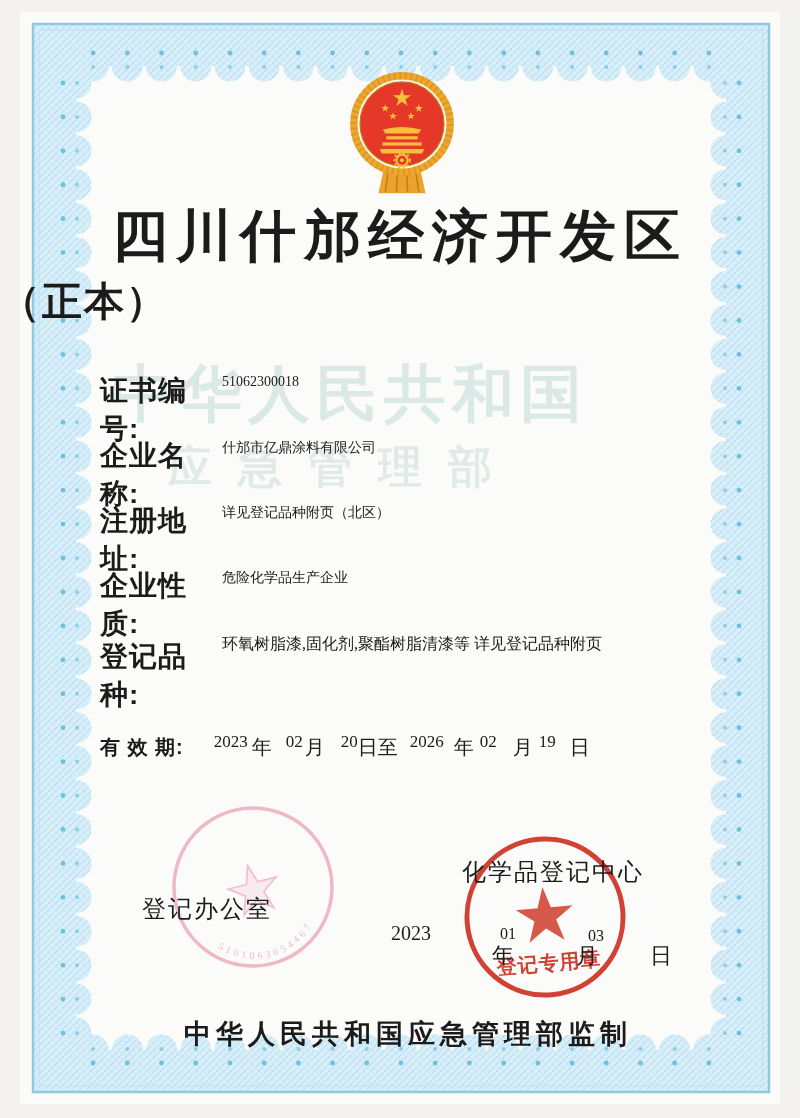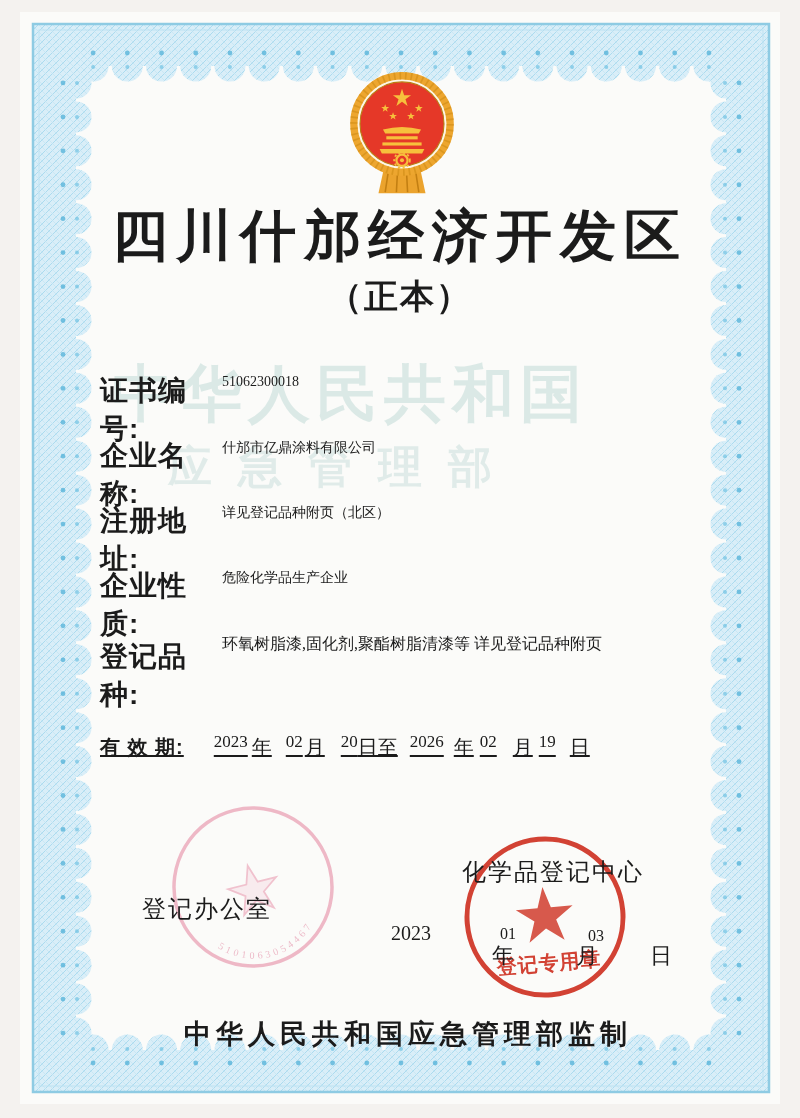--- a/index.html
+++ b/index.html
@@ -9,30 +9,30 @@
   .border-svg{position:absolute;left:0;top:0;}
   
   .wm{position:absolute;font-family:"Liberation Serif",serif;font-weight:bold;color:#0f766e;white-space:nowrap;}
   .wm1{left:112px;top:352px;font-size:62px;letter-spacing:6px;opacity:.13;}
   .wm2{left:168px;top:438px;font-size:44px;letter-spacing:26px;opacity:.11;}
   
   .emblem{position:absolute;left:346px;top:71px;width:112px;height:126px;}
   
   .title{position:absolute;left:0;right:0;top:199px;text-align:center;
          font-size:56px;font-weight:bold;letter-spacing:8px;}
-  .subtitle{position:absolute;left:0;right:0;top:274px;text-align:center;
-            font-size:34px;font-weight:600;letter-spacing:2px;}
+  .subtitle{position:absolute;left:0;right:0;top:274px;text-align:left;
+            font-size:40px;font-weight:600;letter-spacing:2px;}
   
   .field-row{position:absolute;left:100px;display:flex;align-items:flex-start;}
   .field-label{font-size:28px;font-weight:600;width:122px;letter-spacing:1px;flex:none;}
   .field-value{font-family:"Liberation Serif",serif;font-size:14px;padding-top:2px;white-space:nowrap;}
   .r1{top:372px}.r2{top:437px}.r3{top:502px}.r4{top:567px}.r5{top:638px}
   .r5 .field-value{font-size:16px;position:relative;top:-6px;}
   
-  .validity{position:absolute;left:100px;top:734px;font-size:20px;white-space:nowrap;text-decoration:underline;}
+  .validity{position:absolute;left:100px;top:734px;font-size:20px;white-space:nowrap;}
   .validity .flabel{font-size:20px;font-weight:600;letter-spacing:1px;}
   .vnum{font-family:"Liberation Serif",serif;font-size:17px;position:relative;top:-7px;}
   .vu{font-size:20px;font-weight:500;}
   .m30{margin-left:30px}.m4{margin-left:4px}.m14{margin-left:14px}.m2{margin-left:2px}
   .m16{margin-left:16px}.m0{margin-left:0}.m12{margin-left:12px}.m10{margin-left:10px}
   .m6{margin-left:6px}
   
   .stamp{position:absolute;}
   .stamp-office{left:165px;top:799px;opacity:.5;transform:rotate(-14deg);}
   .stamp-center{left:459px;top:831px;opacity:.93;transform:rotate(-5deg);}

